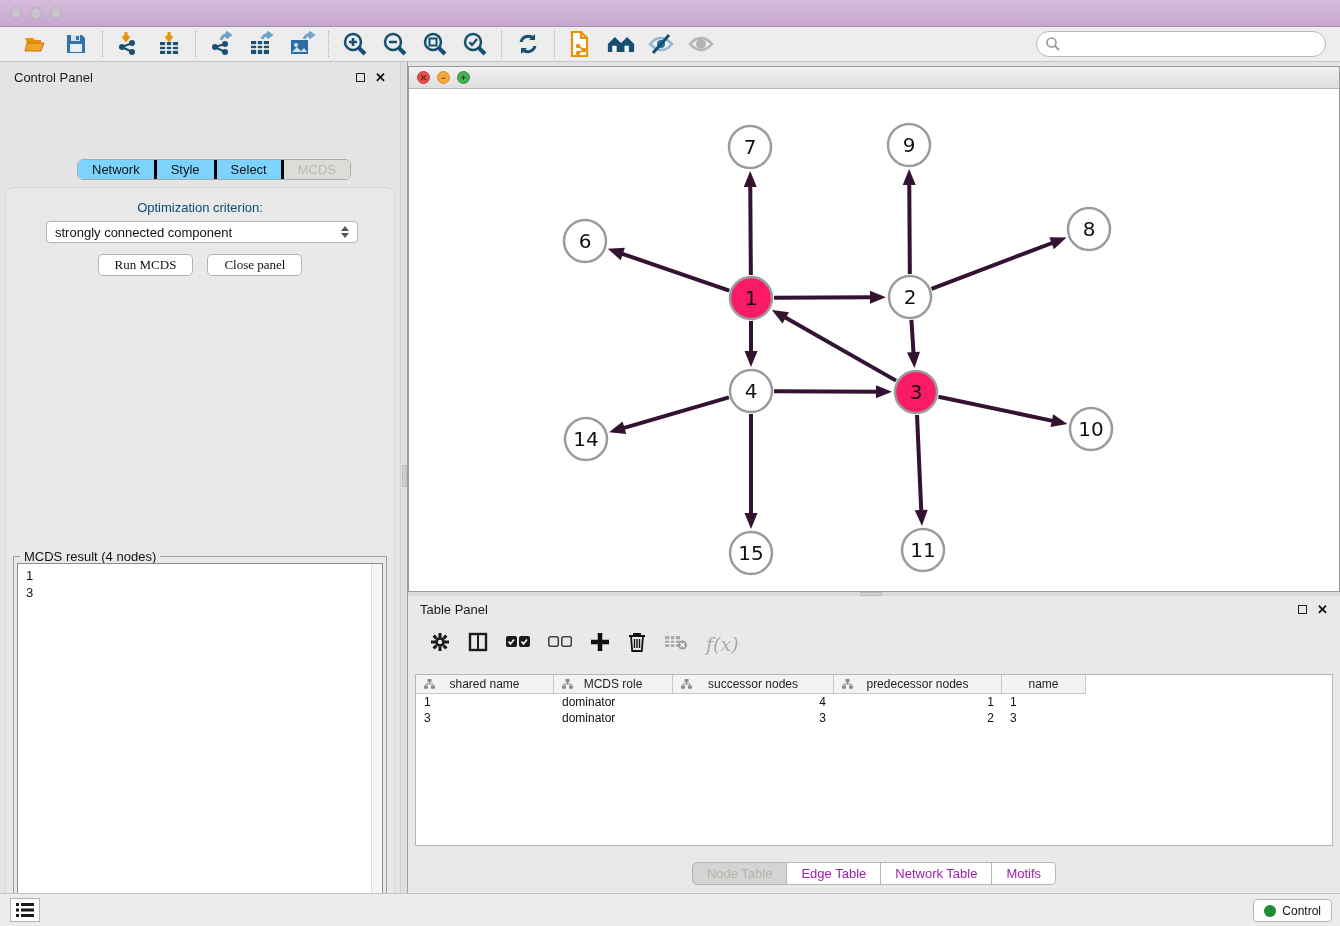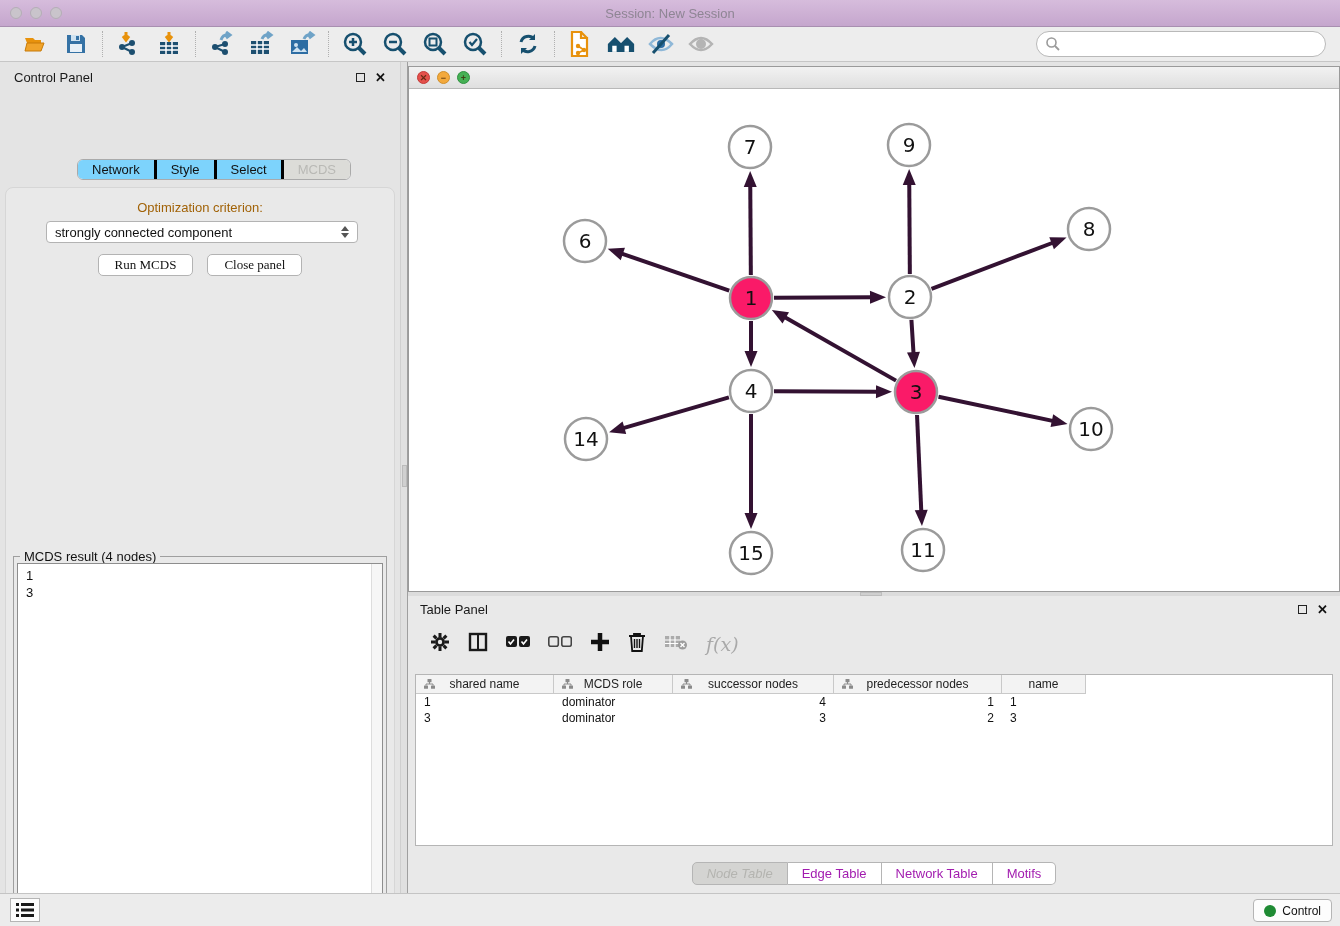--- a/index.html
+++ b/index.html
@@ -37,21 +37,21 @@
 
   .seg-tabs { position:absolute; left:77px; top:97px; display:flex; height:21px;
     border:1px solid #aaa; border-radius:6px; overflow:hidden; background:#fff; }
   .seg { padding:0 14px; font-size:13px; color:#111; display:flex; align-items:center;
     border-right:3px solid #000000; background:#7dd3fc; }
   .seg:last-child { border-right:none; }
   .seg.disabled { background:#dcdcd8; color:#b9b9b5; }
 
   .cp-body { position:absolute; left:5px; top:125px; width:390px; height:753px;
     background:#e9e9e9; border:1px solid #d6d6d6; border-radius:8px; }
-  .opt-label { text-align:center; margin-top:12px; font-size:13px; color:#a16207; }
+  .opt-label { text-align:center; margin-top:12px; font-size:13px; color:#0c4a6e; }
   .criterion { position:absolute; left:40px; top:33px; width:312px; height:22px;
     background:#fff; border:1px solid #b3b3b3; border-radius:4px;
     font-size:13px; color:#111; display:flex; align-items:center; padding:0 8px; }
   .stepper { margin-left:auto; display:flex; flex-direction:column; gap:2px; }
   .stepper i { width:0; height:0; border-left:4px solid transparent; border-right:4px solid transparent; }
   .step-up { border-bottom:5px solid #555; }
   .step-down { border-top:5px solid #555; }
   .cp-buttons { position:absolute; left:0; top:66px; width:100%; display:flex; justify-content:center; gap:14px;font-family:Liberation Serif, serif; }
   .btn { background:#fff; border:1px solid #b3b3b3; border-radius:5px; height:22px;
     padding:0 16px; font-size:13px; color:#111; display:flex; align-items:center; }
@@ -99,21 +99,21 @@
   .th { background:#f3f3f3; border-right:1px solid #c9c9c9; border-bottom:1px solid #c9c9c9;
     display:flex; align-items:center; justify-content:center; gap:6px;
     font-size:12px; color:#222; position:relative; }
   .th .colicon { position:absolute; left:8px; }
   .trow { display:flex; height:16px; }
   .td { font-size:12px; color:#111; padding:1px 8px 0 8px; overflow:hidden; white-space:nowrap; }
   .td.right { text-align:right; }
   .tab-strip { position:absolute; left:0; right:0; bottom:8px; display:flex; justify-content:center; }
   .bseg { height:23px; padding:0 14px; display:flex; align-items:center; font-size:13px;
     background:#fff; border:1px solid #b5b5b5; border-left:none; color:#a21caf; }
-  .bseg:first-child { border-left:1px solid #b5b5b5; border-radius:5px 0 0 5px;font-style:italic; }
+  .bseg:first-child { border-left:1px solid #b5b5b5; border-radius:5px 0 0 5px; }
   .bseg:last-child { border-radius:0 5px 5px 0; }
   .bseg.disabled { background:#d4d4d2; color:#b4b4b0; }
 
   
   .statusbar { position:absolute; left:0; top:893px; width:1340px; height:33px;
     background:#ececec; border-top:1px solid #c4c4c4; }
   .list-btn { position:absolute; left:10px; top:4px; width:30px; height:24px; background:#fdfdfd;
     border:1px solid #b5b5b5; display:flex; align-items:center; justify-content:center; }
   .memory-btn { position:absolute; right:8px; top:5px; height:23px; background:#fdfdfd;
     border:1px solid #b5b5b5; border-radius:4px; display:flex; align-items:center;
@@ -122,21 +122,20 @@
 </style>
 </head>
 <body>
 
 <div class="titlebar">
   <div class="traffic">
     <span class="tl-dot"></span>
     <span class="tl-dot"></span>
     <span class="tl-dot"></span>
   </div>
-  <div class="titlebar-title">Session: New Session</div>
 </div>
 
 <div class="toolbar">
   <div class="tb-group">
     <span class="tb-btn">
       <svg width="26" height="26" viewBox="0 0 26 26">
           <path d="M2 7 h8 l2 2 h6 v3 H4 z" fill="#e8920c"></path>
           <path d="M4 12 h17 l-3 8 H2 z" fill="#f0a32a" stroke="#c87b08"></path>
         </svg>
     </span>

